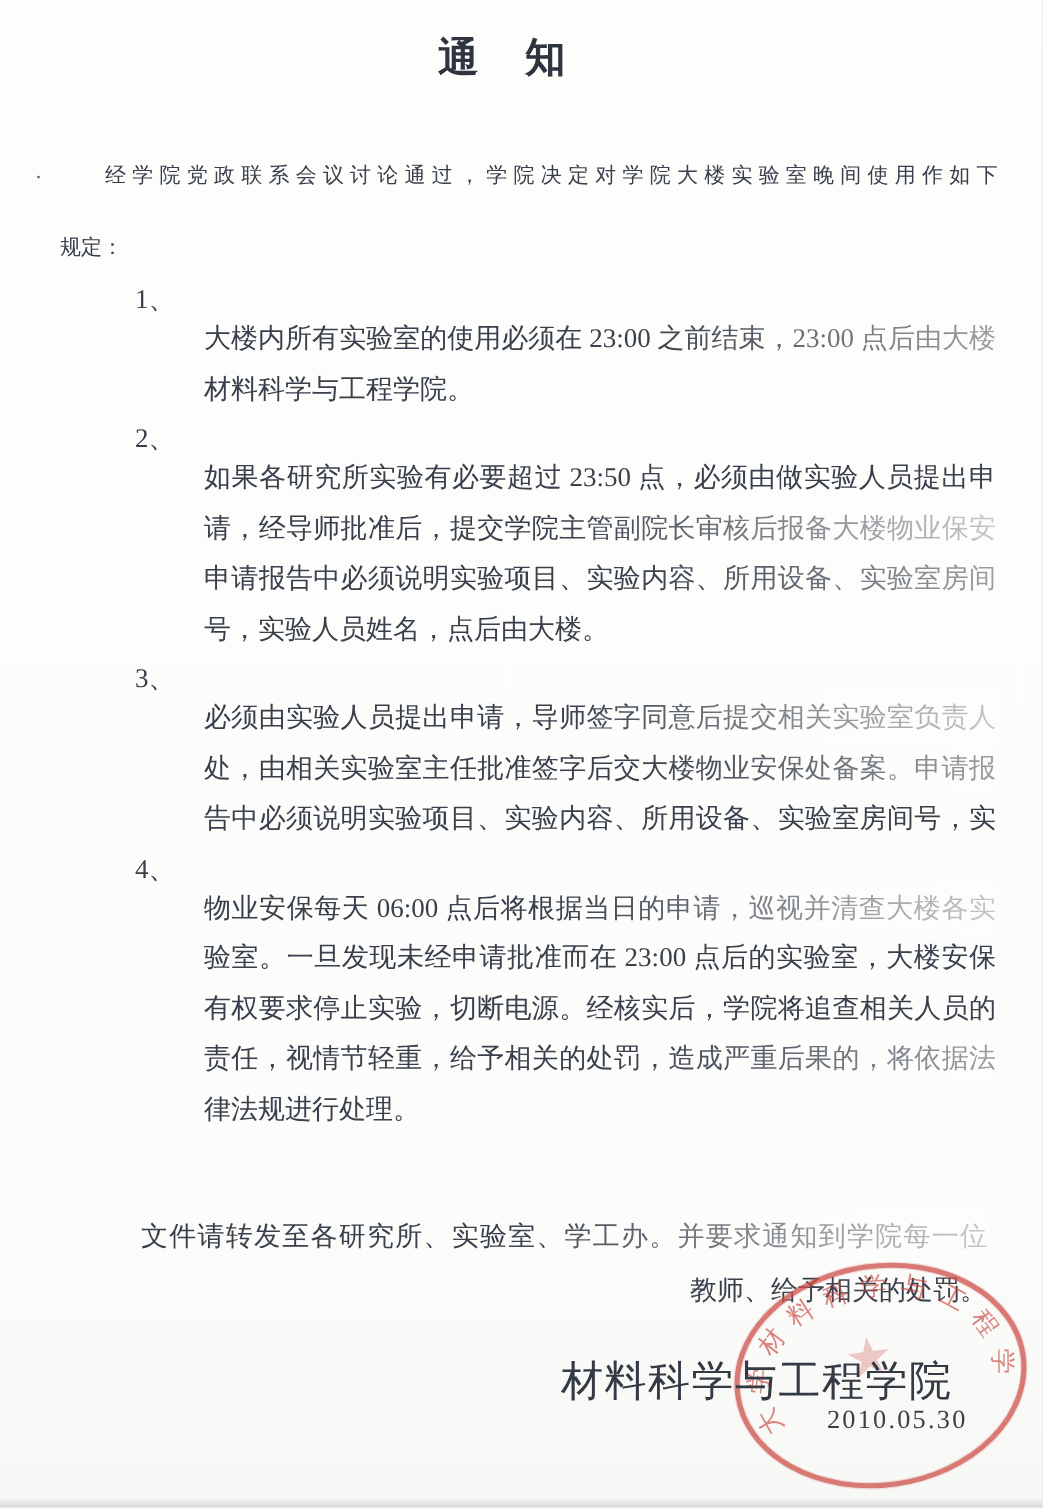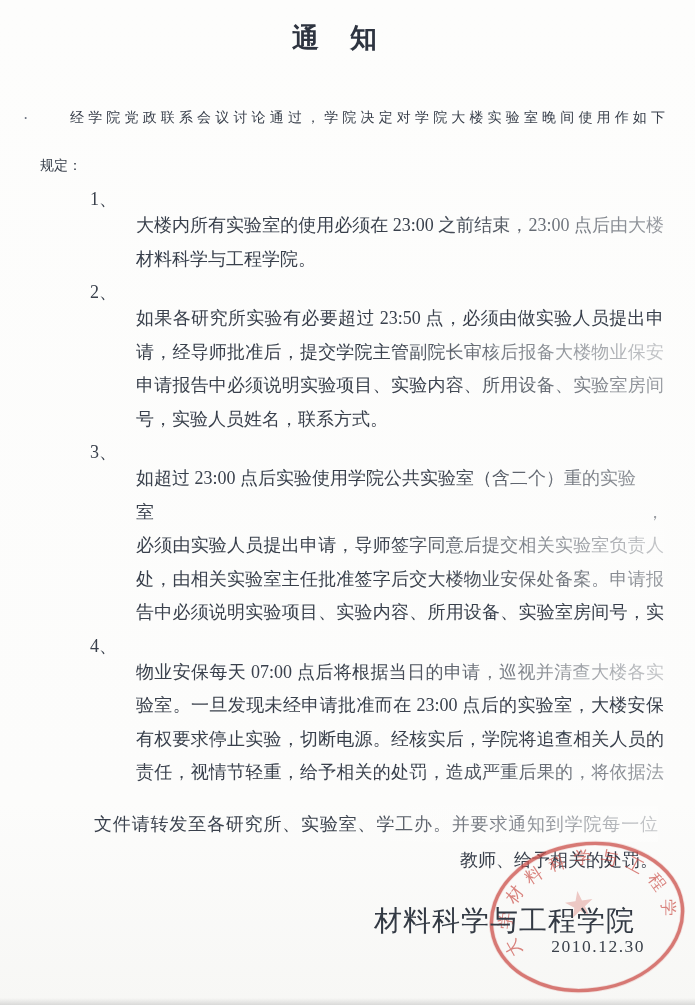--- a/index.html
+++ b/index.html
@@ -94,41 +94,41 @@
         <div class="line">材料科学与工程学院。</div>
       </div>
     </div>
 
     <div class="item">
       <div class="num">2、</div>
       <div class="lines">
         <div class="line j">如果各研究所实验有必要超过 23:50 点，必须由做实验人员提出申</div>
         <div class="line j fade-r2">请，经导师批准后，提交学院主管副院长审核后报备大楼物业保安</div>
         <div class="line j fade-r">申请报告中必须说明实验项目、实验内容、所用设备、实验室房间</div>
-        <div class="line">号，实验人员姓名，联系方式。</div>
+        <div class="line">号，实验人员姓名，点后由大楼。</div>
       </div>
     </div>
 
     <div class="item">
       <div class="num">3、</div>
       <div class="lines">
-        <div class="line j fade-r">如超过 23:00 点后实验使用学院公共实验室（含二个）重的实验室，</div>
         <div class="line j fade-r2">必须由实验人员提出申请，导师签字同意后提交相关实验室负责人</div>
         <div class="line j fade-r">处，由相关实验室主任批准签字后交大楼物业安保处备案。申请报</div>
         <div class="line j">告中必须说明实验项目、实验内容、所用设备、实验室房间号，实</div>
       </div>
     </div>
 
     <div class="item">
       <div class="num">4、</div>
       <div class="lines">
-        <div class="line j fade-r2">物业安保每天 07:00 点后将根据当日的申请，巡视并清查大楼各实</div>
+        <div class="line j fade-r2">物业安保每天 06:00 点后将根据当日的申请，巡视并清查大楼各实</div>
         <div class="line j">验室。一旦发现未经申请批准而在 23:00 点后的实验室，大楼安保</div>
         <div class="line j">有权要求停止实验，切断电源。经核实后，学院将追查相关人员的</div>
         <div class="line j fade-r">责任，视情节轻重，给予相关的处罚，造成严重后果的，将依据法</div>
+        <div class="line">律法规进行处理。</div>
       </div>
     </div>
 
   </div>
 
   <div class="footer">
     <div class="line l1 j fade-r2">文件请转发至各研究所、实验室、学工办。并要求通知到学院每一位</div>
     <div class="line">教师、给予相关的处罚。</div>
   </div>
 
@@ -140,17 +140,17 @@
       <ellipse cx="587" cy="917" rx="96" ry="73" fill="none" stroke="#c8453e" stroke-width="3.4" opacity="0.9"></ellipse>
       <ellipse cx="587" cy="917" rx="96" ry="73" fill="none" stroke="#d8706a" stroke-width="5" opacity="0.25"></ellipse>
       <text x="581" y="916" text-anchor="middle" font-size="36" fill="#cf5a52" opacity="0.38">★</text>
       <text font-size="17" fill="#c8453e" letter-spacing="8" opacity="0.8">
         <textPath href="#arcpath" startOffset="2">大学材料科学与工程学院</textPath>
       </text>
     </g>
   </svg>
 
   <div class="signature">材料科学与工程学院</div>
-  <div class="date">2010.12.30</div>
+  <div class="date">2010.05.30</div>
 
   <div class="bottom-shade"></div>
 
 </div>
 
 </body></html>

